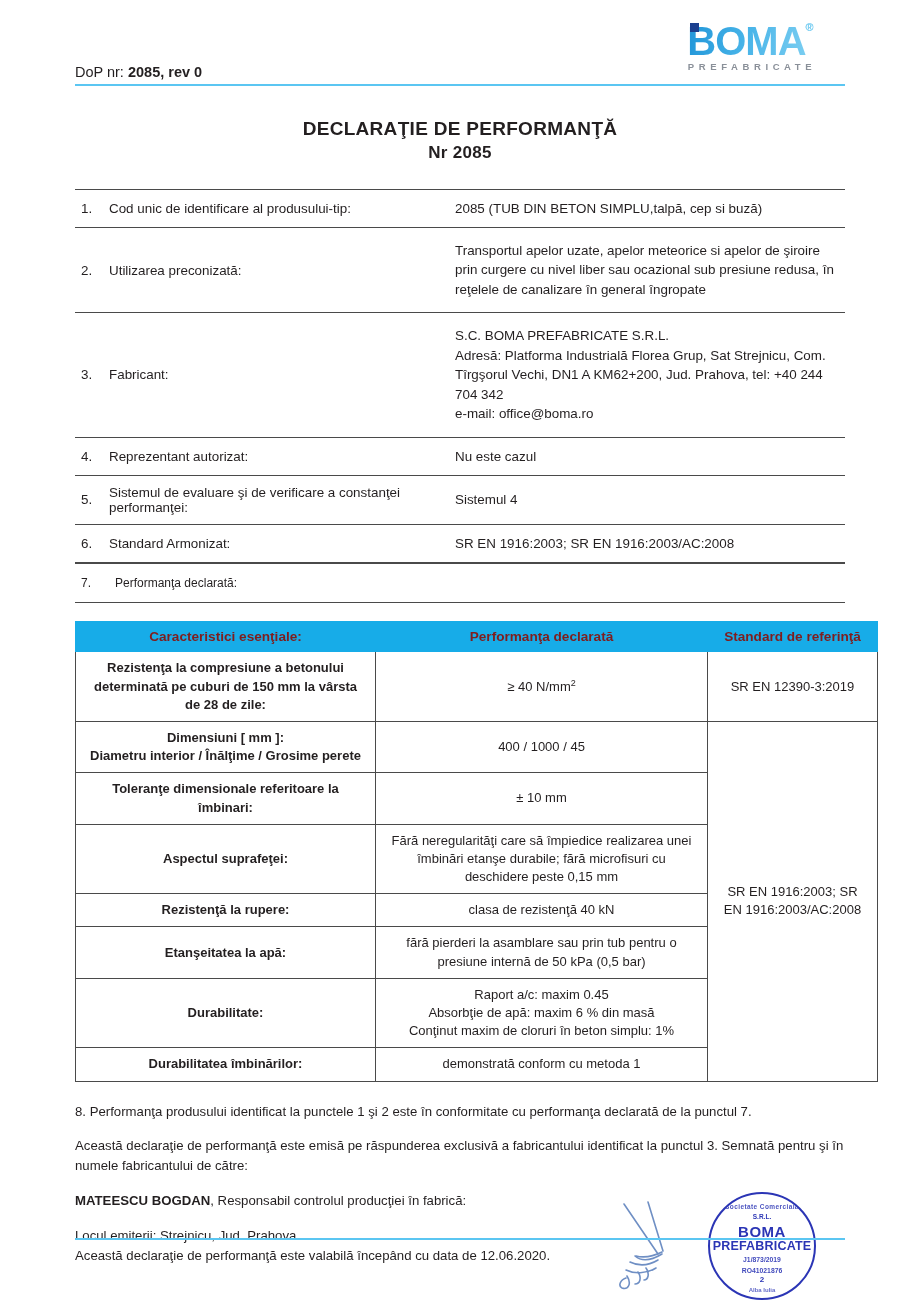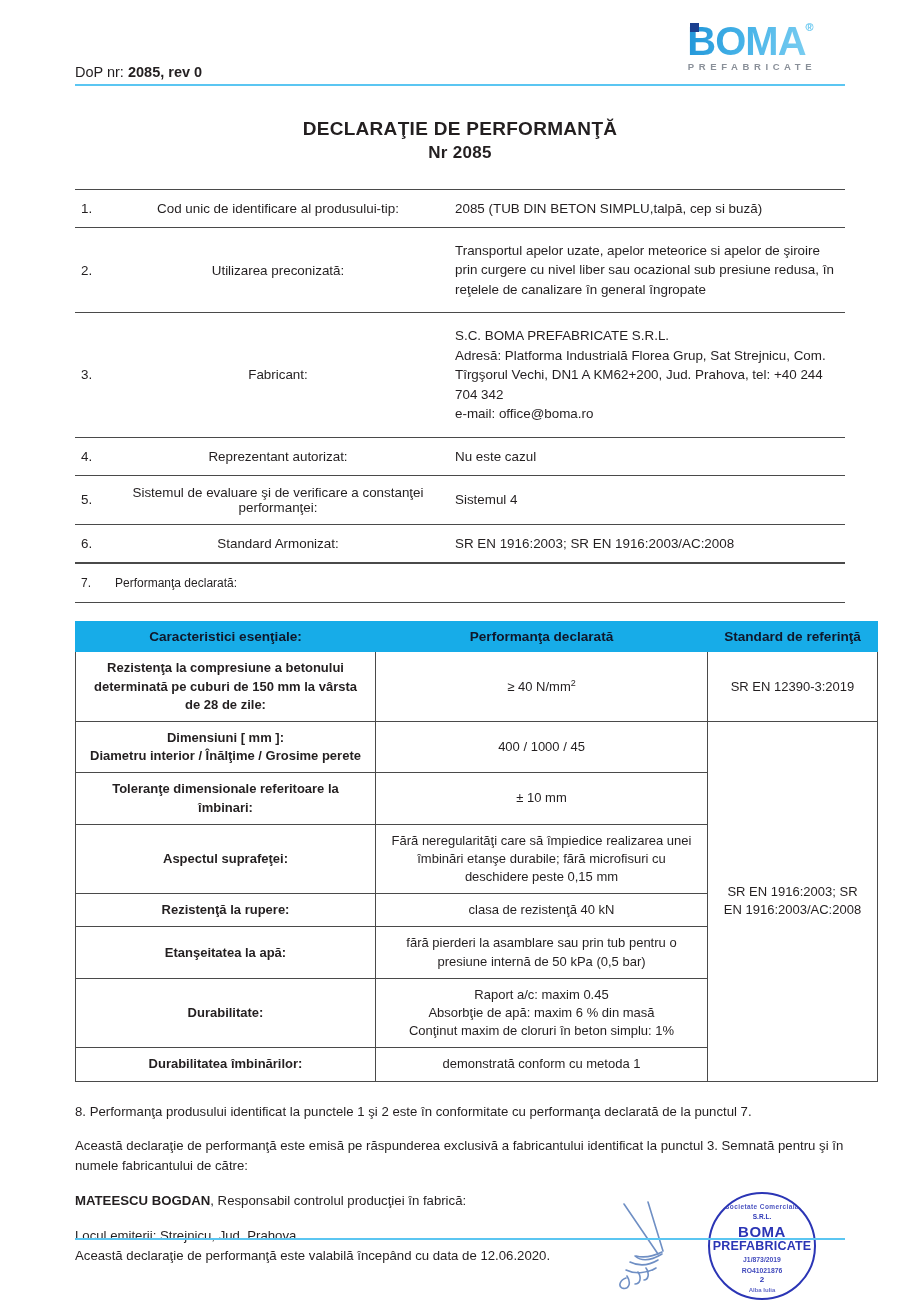--- a/index.html
+++ b/index.html
@@ -117,21 +117,20 @@
     vertical-align: middle;
   }
   .items tr td:first-child {
     width: 34px;
     text-align: left;
     padding-left: 6px;
   }
   .items tr td:nth-child(2) {
     width: 346px;
     padding-right: 8px;
-    text-align: center;
   }
   .items tr td:nth-child(3) {
     text-align: left;
     line-height: 1.45;
   }
   .items .tall td { padding: 13px 0; }
 
   .item-7 {
     border-top: 1.6px solid #4a4a4a;
     border-bottom: 1.6px solid #4a4a4a;
@@ -142,21 +141,21 @@
 
   
   .perf {
     margin-top: 18px;
     width: 100%;
     border-collapse: collapse;
     table-layout: fixed;
   }
   .perf th {
     background: #17ace8;
-    color: #0f172a;
+    color: #7f1d1d;
     font-size: 13.6px;
     font-weight: bold;
     text-align: center;
     padding: 7px 4px;
     border: 1px solid #17ace8;
   }
   .perf td {
     border: 1.2px solid #4a4a4a;
     font-size: 13px;
     padding: 7px 9px;

